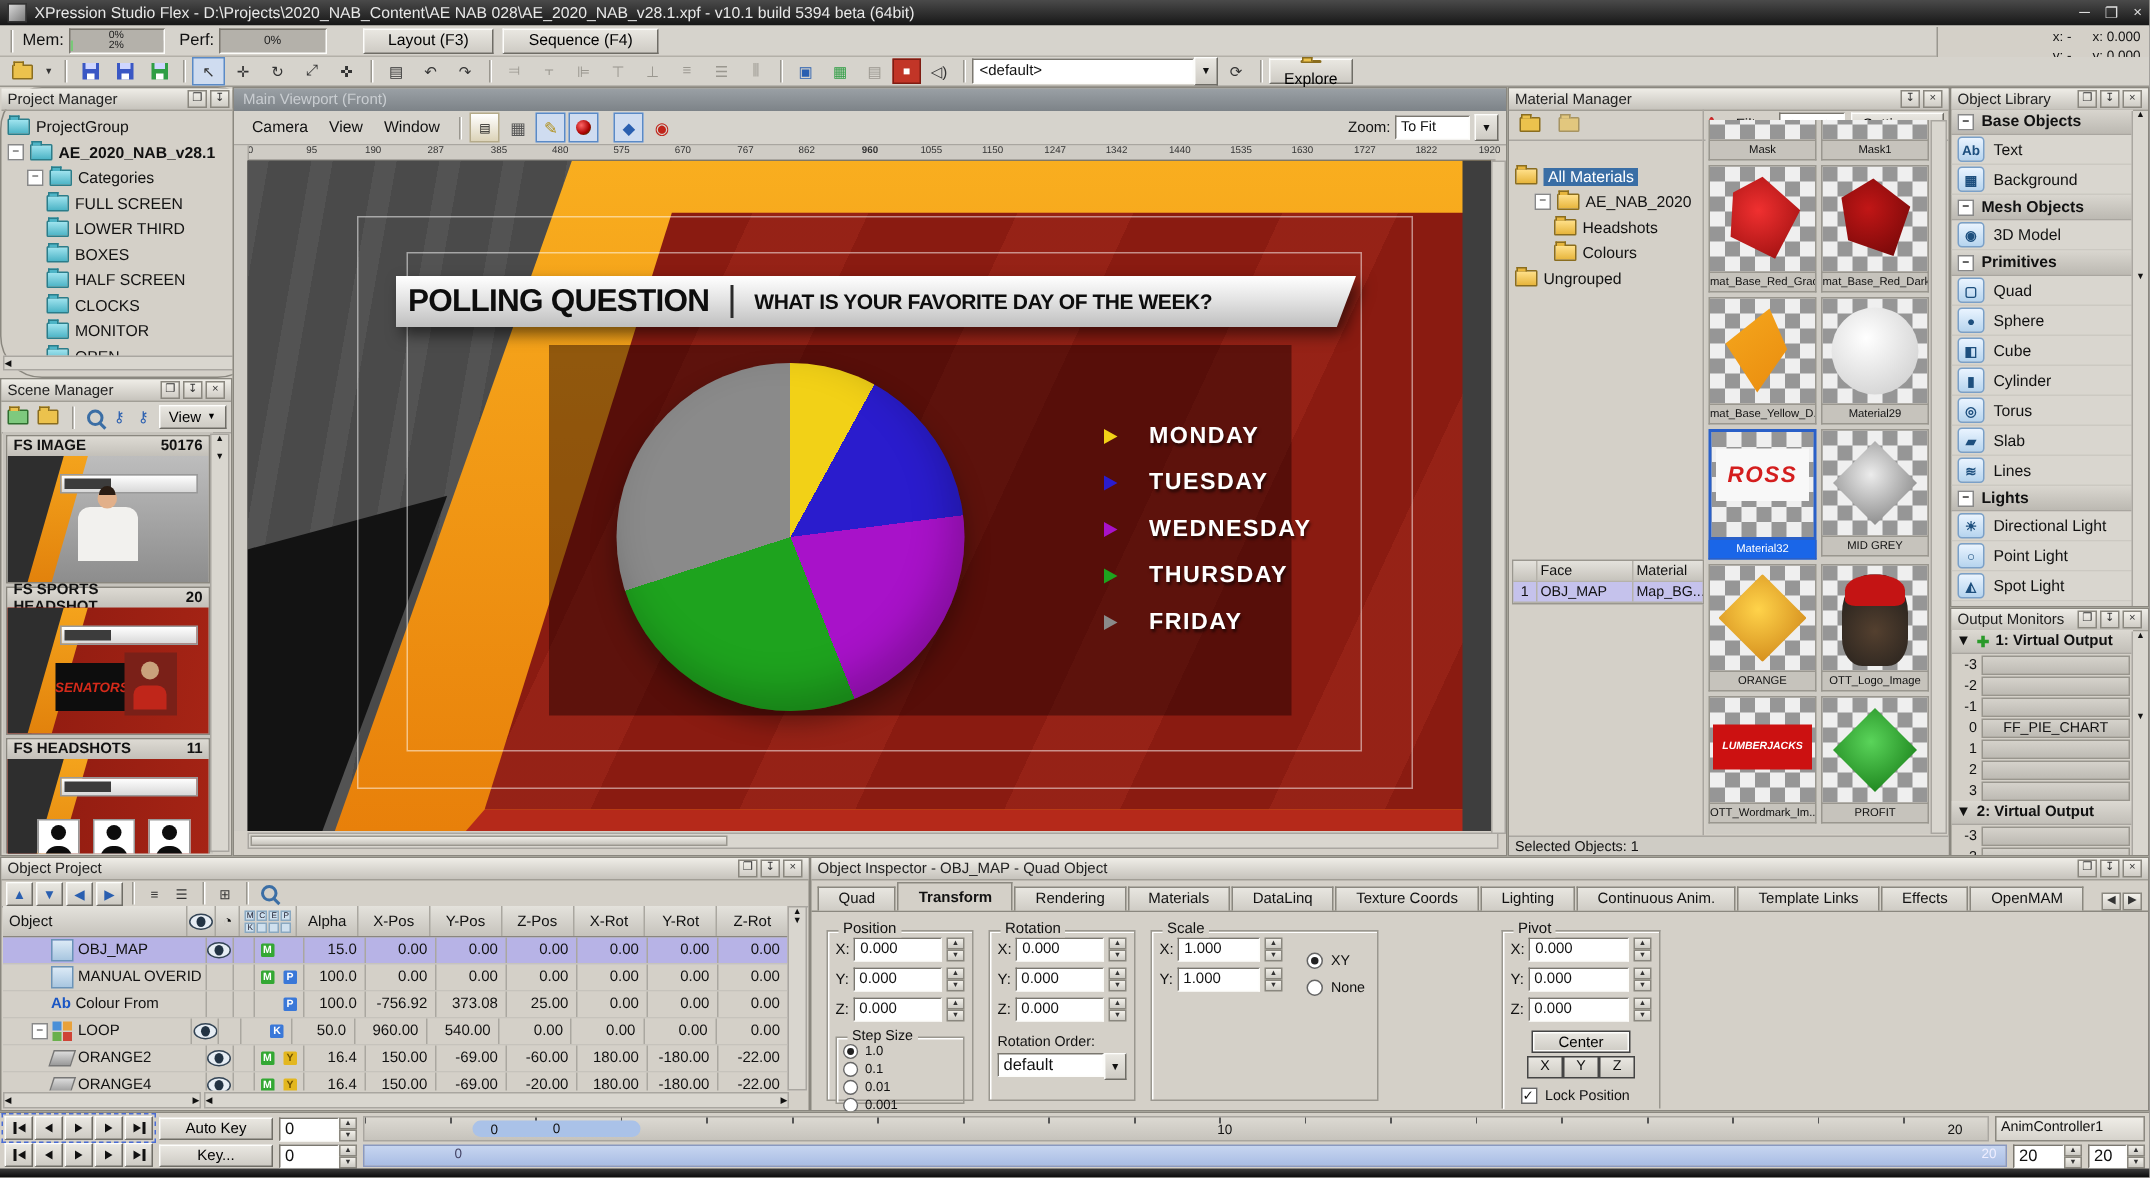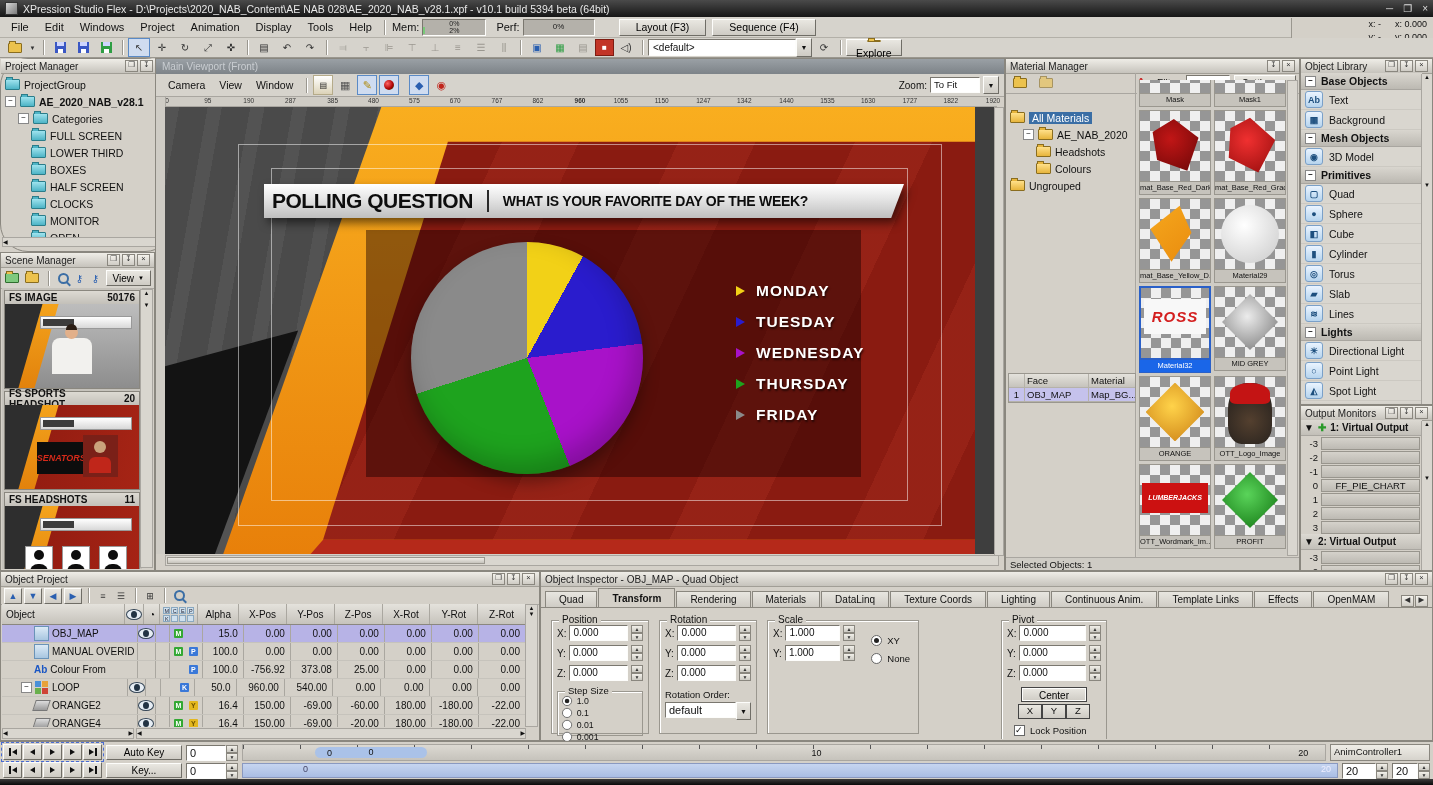--- a/index.html
+++ b/index.html
@@ -113,21 +113,21 @@
   .gfx-bar{position:absolute;left:99px;top:77px;width:640px;height:34px;display:flex;align-items:center;
     background:linear-gradient(180deg,#ffffff,#e4e4e4 45%,#bfbfbf);
     clip-path:polygon(0 0,100% 0,98% 100%,0 100%);}
   .gfx-wrap{position:absolute;left:99px;top:77px;width:646px;height:40px;filter:drop-shadow(4px 5px 5px rgba(0,0,0,.55));}
   .gfx-lt{font-size:21px;font-weight:bold;letter-spacing:-.5px;padding:0 14px 0 8px;color:#0d0d0d;}
   .gfx-div{width:2px;height:22px;background:#2b2b2b;}
   .gfx-rt{font-size:14px;font-weight:bold;letter-spacing:-.3px;padding:0 8px 0 14px;color:#0d0d0d;}
   .pie{position:absolute;left:246px;top:135px;width:232px;height:232px;border-radius:50%;
     box-shadow:0 8px 16px rgba(0,0,0,.35), inset -8px -12px 26px rgba(0,0,0,.22);}
   .legend{position:absolute;left:571px;top:168px;}
-  .lrow{display:flex;align-items:center;gap:11px;height:31px;}
+  .lrow{display:flex;align-items:center;gap:21px;height:31px;}
   .ltri{width:0;height:0;border-top:5.5px solid transparent;border-bottom:5.5px solid transparent;}
   .llabel{color:#fff;font-weight:bold;font-size:15.5px;letter-spacing:1px;text-shadow:1px 2px 2px rgba(0,0,0,.6);}
   .hscroll{position:absolute;left:9px;top:496px;width:832px;height:9px;background:#d9d6cf;border:1px solid #a9a6a0;}
   .vscroll2{position:absolute;right:0;top:48px;width:8px;height:447px;background:#d9d6cf;border:1px solid #a9a6a0;}
   .sthumb2{position:absolute;left:1px;top:1px;width:38%;height:5px;background:linear-gradient(#efede7,#c6c3bc);border:1px solid #9a978f;}
   
   .mmtool{height:20px;display:flex;align-items:center;gap:4px;padding:0 3px;border-bottom:1px solid #a9a6a0;}
   .sphereicon{width:10px;height:10px;border-radius:50%;background:radial-gradient(circle at 35% 35%,#f66,#a00 60%,#060);}
   .minput{width:86px;height:14px;border:1px solid;border-color:#7a776f #fdfdfb #fdfdfb #7a776f;background:#fff;
     font-size:9.5px;color:#999;padding:0 3px;line-height:14px;font-style:italic;}
@@ -259,21 +259,20 @@
     <span class="appicon"></span>
     <span>XPression Studio Flex - D:\Projects\2020_NAB_Content\AE NAB 028\AE_2020_NAB_v28.1.xpf - v10.1 build 5394 beta (64bit)</span>
     <span class="winbtns">
       <span>─</span>
       <span>❐</span>
       <span>×</span>
     </span>
   </div>
 
   <div id="menubar" class="abs">
-    <span id="menu-items"><span class="menu-item">File</span><span class="menu-item">Edit</span><span class="menu-item">Windows</span><span class="menu-item">Project</span><span class="menu-item">Animation</span><span class="menu-item">Display</span><span class="menu-item">Tools</span><span class="menu-item">Help</span></span>
     <span class="msep"></span>
     <span style="margin:0 3px;">Mem:</span>
     <span class="gauge">
       <div>0%</div>
       <div class="g2">2%</div>
     </span>
     <span style="margin:0 3px 0 10px;">Perf:</span>
     <span class="gauge1">0%</span>
     <span style="width:24px;"></span>
     <button class="tabbtn raised">Layout (F3)</button>
@@ -649,29 +648,29 @@
             <div class="mcell">
               <div class="mthumb">
                 <div class="shape s-mask"></div>
               </div>
               <div class="mlabel">Mask1</div>
             </div>
           </div>
           <div class="mrow">
             <div class="mcell">
               <div class="mthumb">
+                <div class="shape s-red-grad"></div>
+              </div>
+              <div class="mlabel">mat_Base_Red_Grad</div>
+            </div>
+            <div class="mcell">
+              <div class="mthumb">
                 <div class="shape s-red-dark"></div>
               </div>
               <div class="mlabel">mat_Base_Red_Dark</div>
-            </div>
-            <div class="mcell">
-              <div class="mthumb">
-                <div class="shape s-red-grad"></div>
-              </div>
-              <div class="mlabel">mat_Base_Red_Grad</div>
             </div>
           </div>
           <div class="mrow">
             <div class="mcell">
               <div class="mthumb">
                 <div class="shape s-yellow"></div>
               </div>
               <div class="mlabel">mat_Base_Yellow_D...</div>
             </div>
             <div class="mcell">

